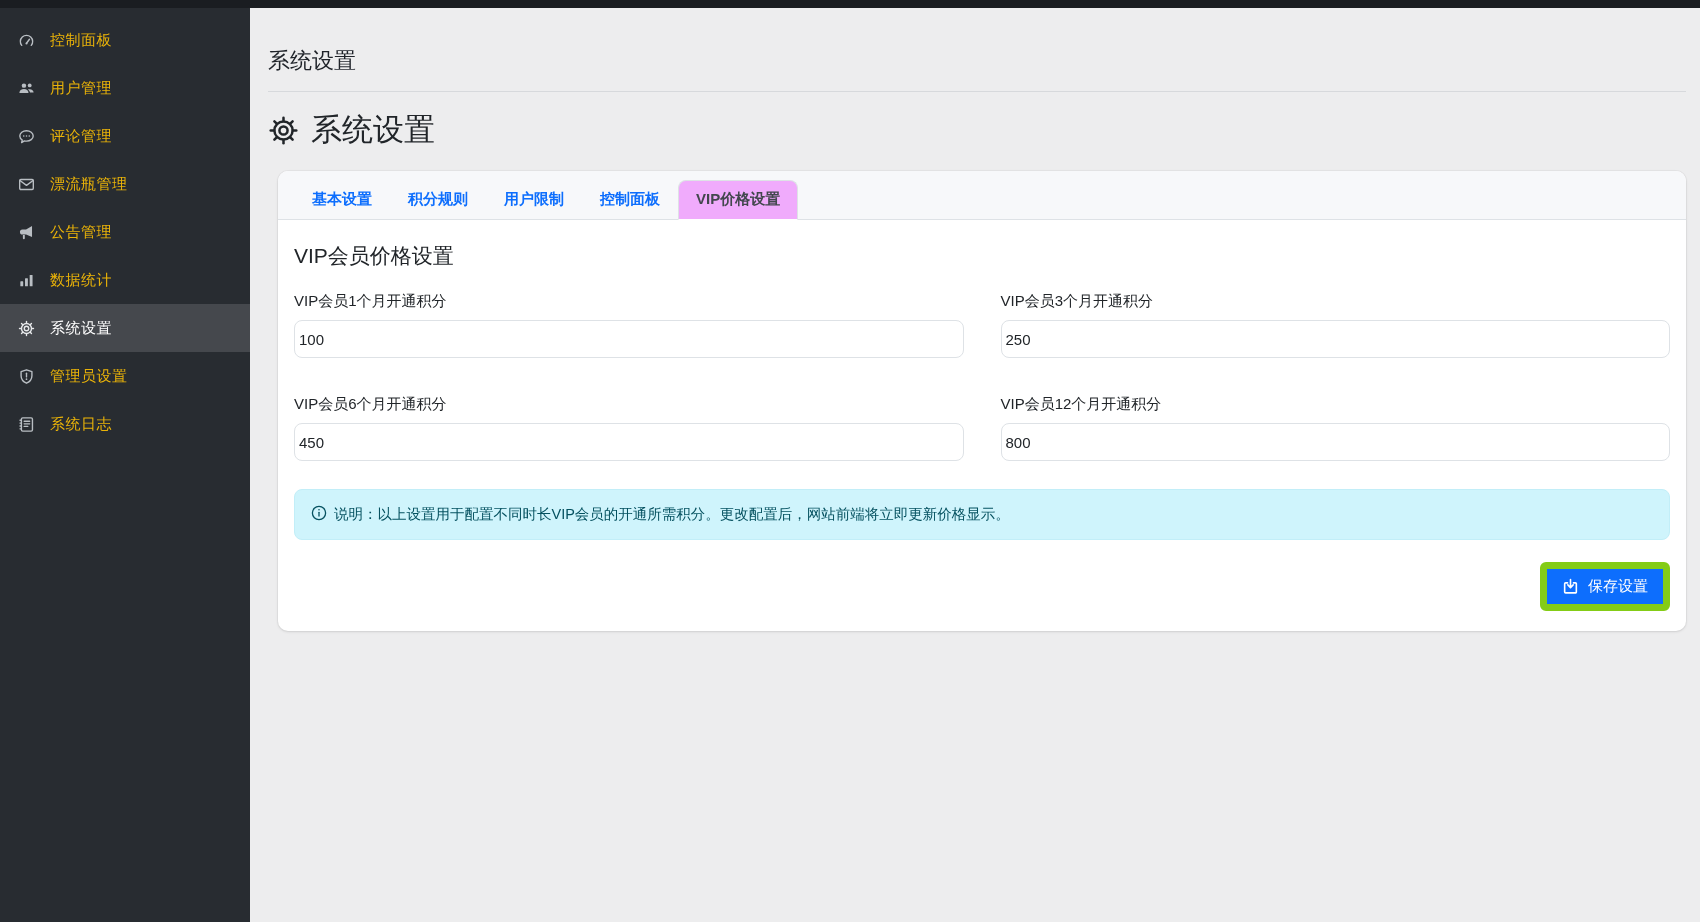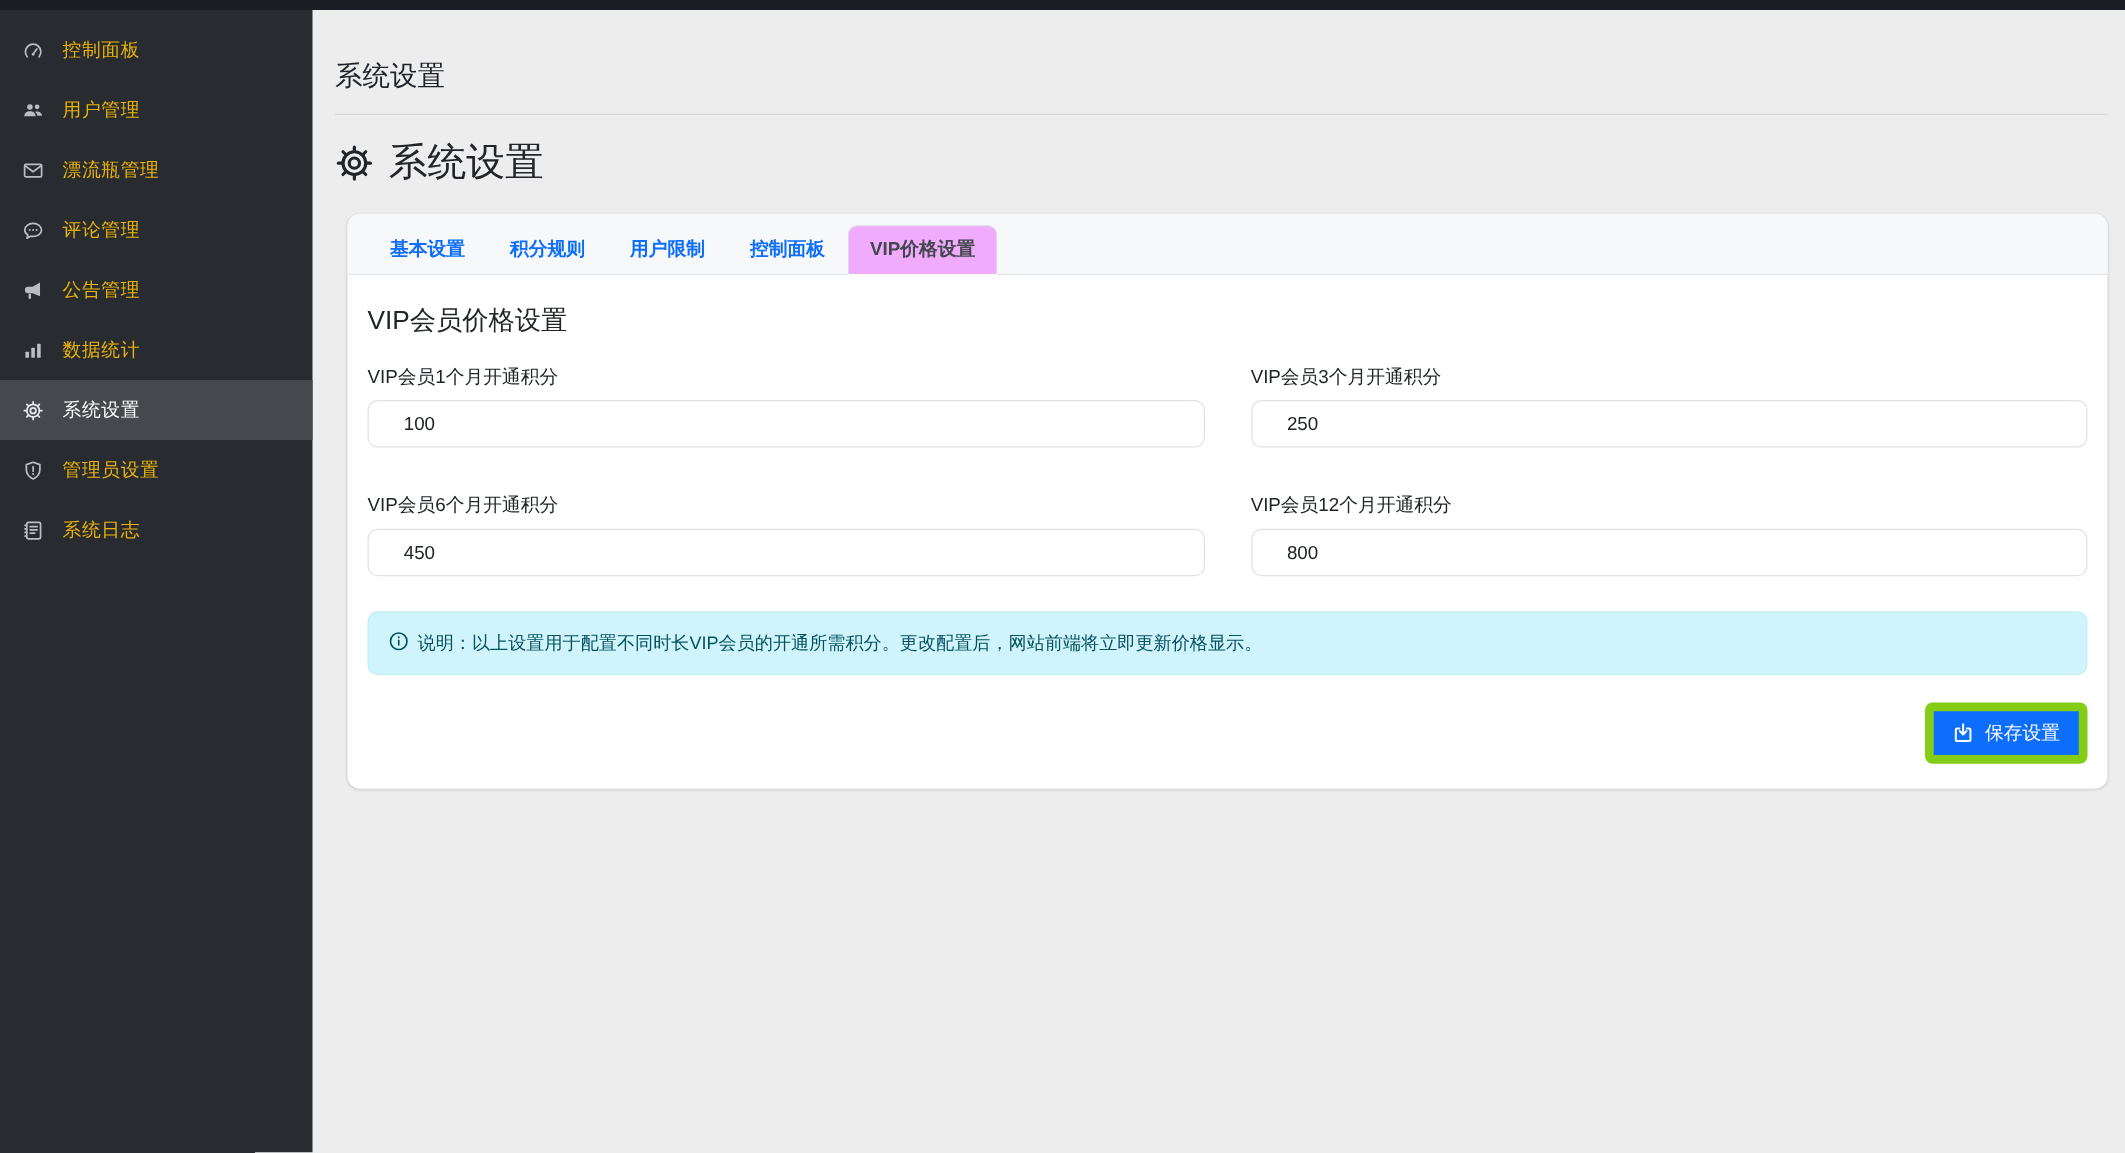--- a/index.html
+++ b/index.html
@@ -73,21 +73,21 @@
   .section-title { font-size: 21px; font-weight: 500; color: #212529; margin: 4px 0 22px 0; }
 
   .fields-grid {
     display: grid; grid-template-columns: 1fr 1fr;
     column-gap: 27px; row-gap: 22px; gap: 37px;
   }
   .f-label { display: block; font-size: 15px; color: #212529; margin-bottom: 9px; }
   .f-input {
     width: 100%; height: 38px;
     border: 1px solid #dee2e6; border-radius: 8px;
-    padding: 0 28px; font-size: 15px; color: #212529;
+    padding: 0 4px; font-size: 15px; color: #212529;
     font-family: "Liberation Sans", "DejaVu Sans", sans-serif;
     outline: none; background: #fff;
   }
 
   .alert-info {
     margin-top: 28px;
     background: #cff4fc; border: 1px solid #c2eef8; border-radius: 8px;
     padding: 15px 16px;
     font-size: 14.5px; color: #055160;
     display: flex; align-items: flex-start; gap: 7px;
@@ -131,36 +131,36 @@
             <circle cx="11" cy="5.1" r="1.8"></circle>
             <path d="M1.3 12.3c0-2.4 1.9-3.8 4.3-3.8s4.3 1.4 4.3 3.8z"></path>
             <path d="M11 8.6c2.1 0 3.7 1.3 3.7 3.2h-3.4c-.3-1.3-1-2.3-2-2.9.5-.2 1.1-.3 1.7-.3z"></path>
           </svg>
         </span>
         <span class="side-label">用户管理</span>
       </div>
       <div class="side-item">
         <span class="side-icon">
           <svg viewBox="0 0 16 16">
-            <rect fill="none" stroke="currentColor" stroke-width="1.3" stroke-linecap="round" stroke-linejoin="round" x="1.6" y="3.3" width="12.8" height="9.4" rx="1.1"></rect>
-            <path fill="none" stroke="currentColor" stroke-width="1.3" stroke-linecap="round" stroke-linejoin="round" d="M1.8 4.2L8 8.8l6.2-4.6"></path>
-          </svg>
-        </span>
-        <span class="side-label">漂流瓶管理</span>
-      </div>
-      <div class="side-item">
-        <span class="side-icon">
-          <svg viewBox="0 0 16 16">
             <path fill="none" stroke="currentColor" stroke-width="1.3" stroke-linecap="round" stroke-linejoin="round" d="M8 2.6c-3.5 0-6.3 2.2-6.3 4.9 0 1.5.9 2.9 2.3 3.8l-.6 2.4 2.6-1.5c.6.1 1.3.2 2 .2 3.5 0 6.3-2.2 6.3-4.9S11.5 2.6 8 2.6z"></path>
             <circle cx="5.4" cy="7.5" r=".75" fill="currentColor" stroke="none"></circle>
             <circle cx="8" cy="7.5" r=".75" fill="currentColor" stroke="none"></circle>
             <circle cx="10.6" cy="7.5" r=".75" fill="currentColor" stroke="none"></circle>
           </svg>
         </span>
         <span class="side-label">评论管理</span>
+      </div>
+      <div class="side-item">
+        <span class="side-icon">
+          <svg viewBox="0 0 16 16">
+            <rect fill="none" stroke="currentColor" stroke-width="1.3" stroke-linecap="round" stroke-linejoin="round" x="1.6" y="3.3" width="12.8" height="9.4" rx="1.1"></rect>
+            <path fill="none" stroke="currentColor" stroke-width="1.3" stroke-linecap="round" stroke-linejoin="round" d="M1.8 4.2L8 8.8l6.2-4.6"></path>
+          </svg>
+        </span>
+        <span class="side-label">漂流瓶管理</span>
       </div>
       <div class="side-item">
         <span class="side-icon">
           <svg viewBox="0 0 16 16" fill="currentColor">
             <path d="M13.2 1.8v10.4L7.6 9.9H4.2a2.4 2.4 0 0 1 0-4.8h3.4z"></path>
             <path d="M4.6 10.4h1.8v3a.9.9 0 0 1-1.8 0z"></path>
           </svg>
         </span>
         <span class="side-label">公告管理</span>
       </div>

